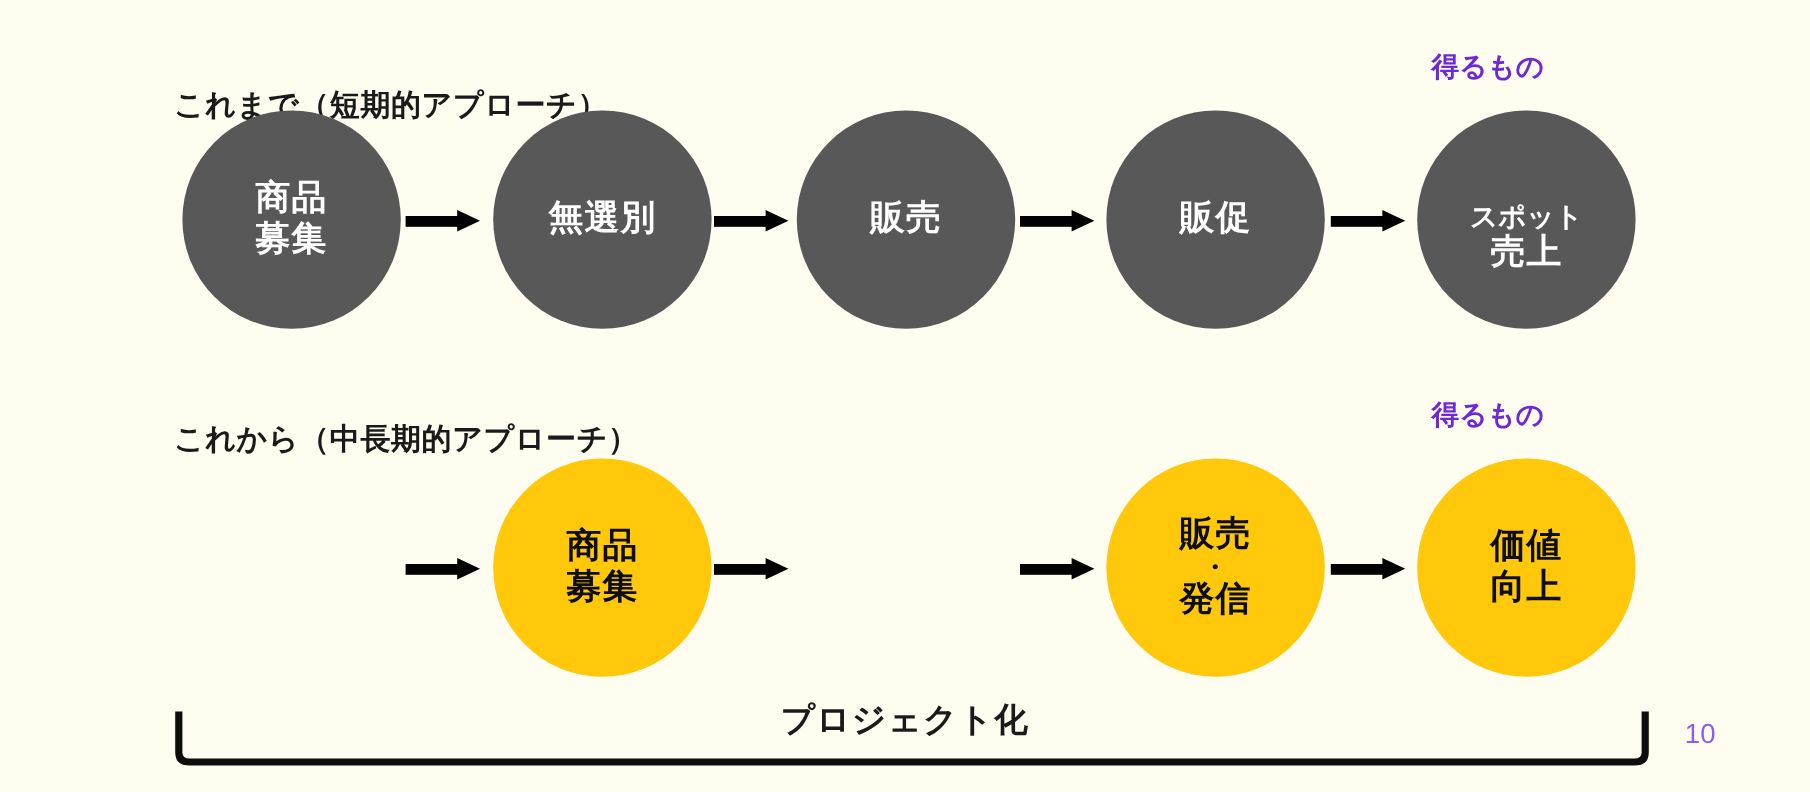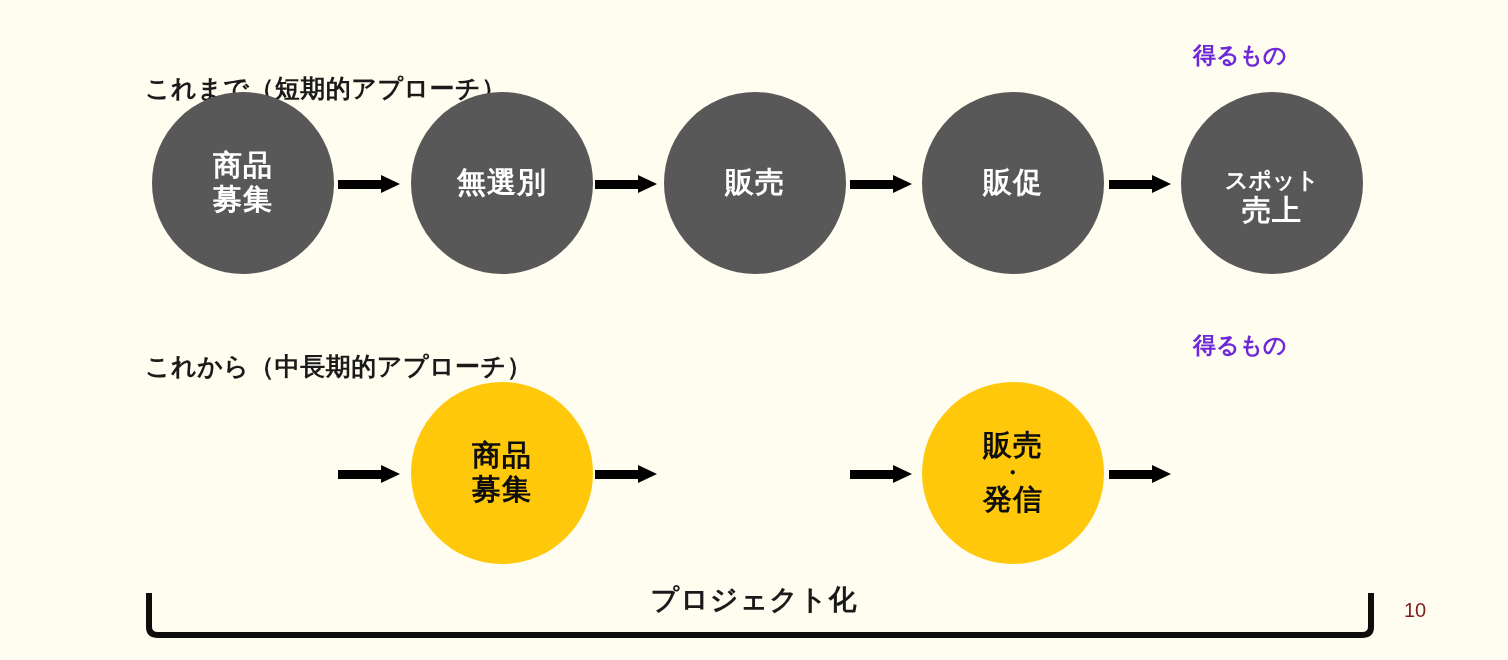--- a/index.html
+++ b/index.html
@@ -151,22 +151,22 @@
     color: #1a1a1a;
     letter-spacing: 1px;
     line-height: 1;
   }
 
   
   .page-number {
     position: absolute;
     left: 1404px;
     top: 600px;
-    font-size: 20px;
-    color: #7f1d1d;
+    font-size: 23px;
+    color: #8b5cf6;
     line-height: 1;
   }
 </style>
 </head>
 <body>
 
 <div class="slide">
 
   <div class="section-heading heading-row1">これまで（短期的アプローチ）</div>
 
@@ -250,20 +250,24 @@
       <span class="line">販売</span>
       <span class="line dot">・</span>
       <span class="line">発信</span>
     </div>
 
     <div class="arrow a3">
       <span class="shaft"></span>
       <span class="head"></span>
     </div>
 
+    <div class="node yellow pos4">
+      <span class="line">価値</span>
+      <span class="line">向上</span>
+    </div>
 
   </div>
 
   <div class="bracket">
     <svg width="1240" height="55" viewBox="0 0 1240 55">
       <path d="M 9 5 L 9 39 Q 9 47 18 47 L 1222 47 Q 1231 47 1231 39 L 1231 5" fill="none" stroke="#0d0d0d" stroke-width="6" stroke-linecap="butt"></path>
     </svg>
   </div>
 
   <div class="bracket-label">プロジェクト化</div>

